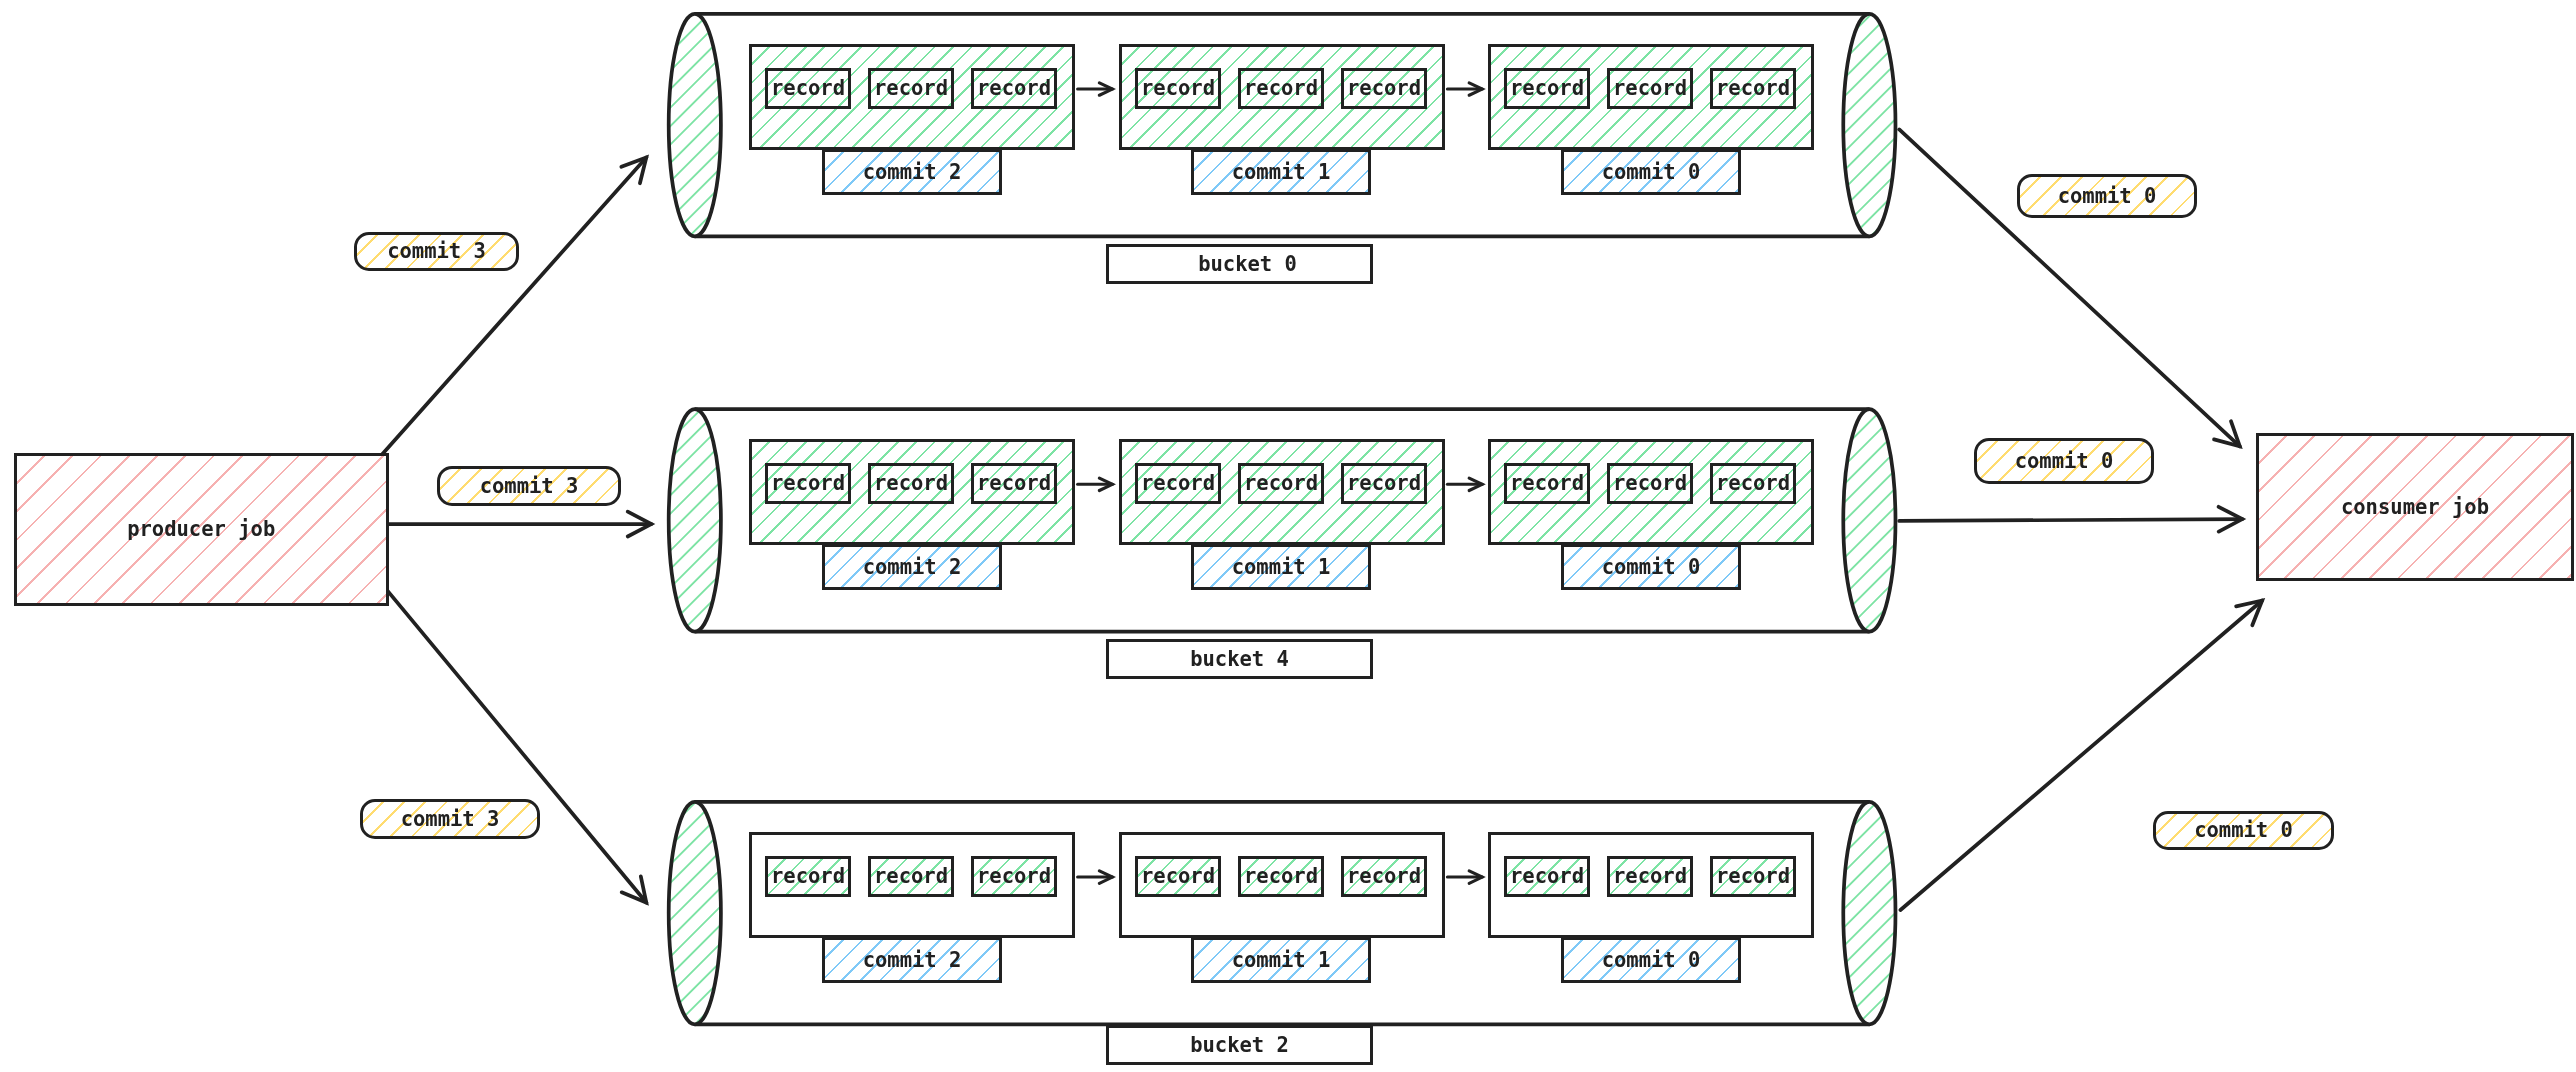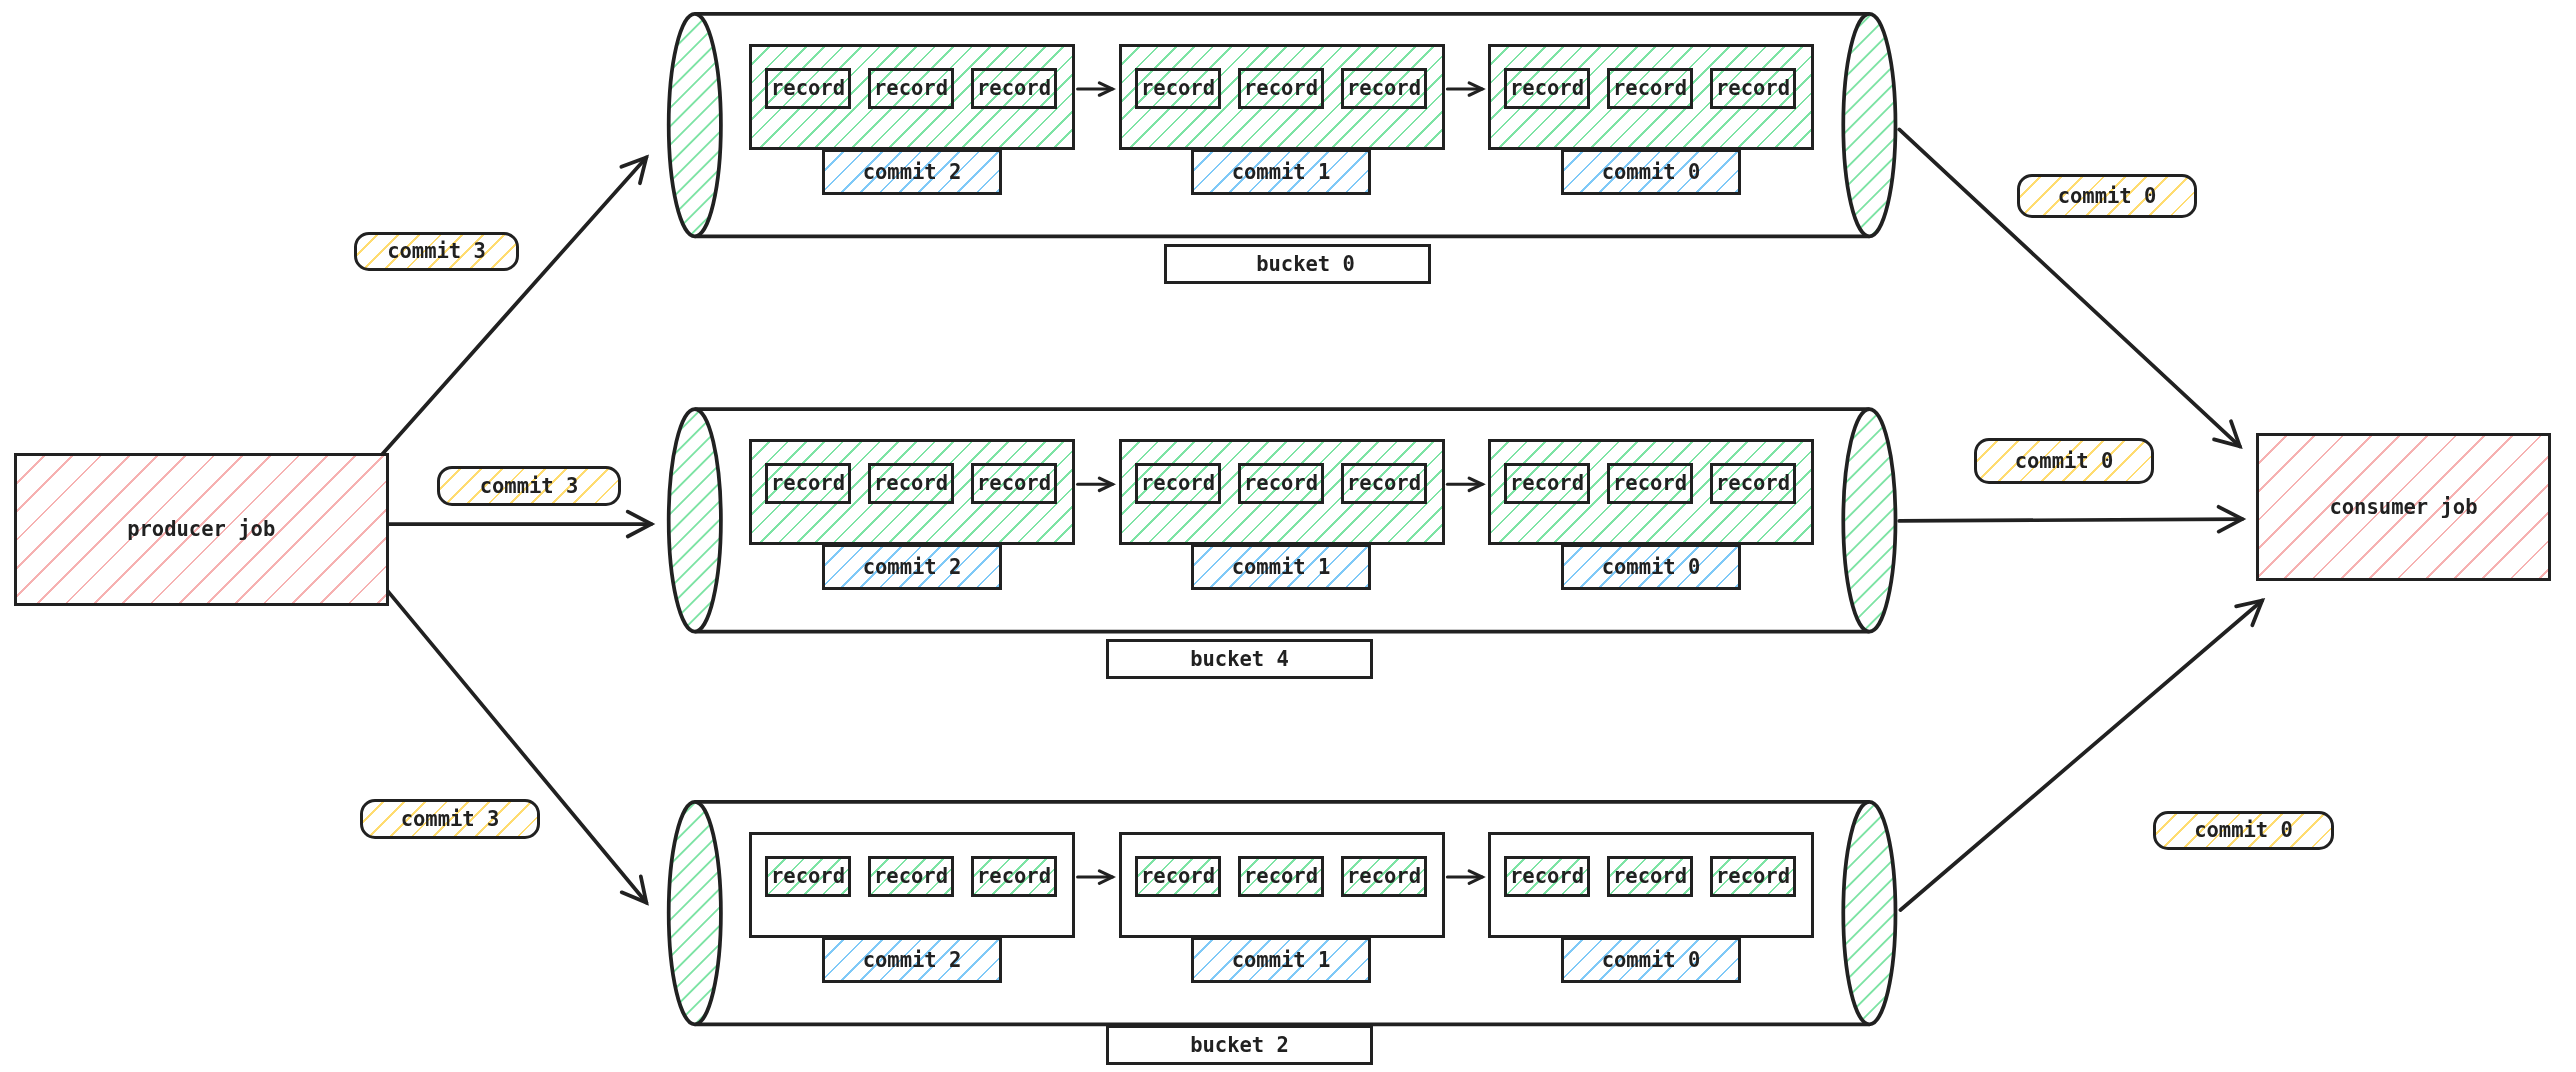--- a/index.html
+++ b/index.html
@@ -107,21 +107,21 @@
       <line x1="2133" y1="1411" x2="2153" y2="1411" marker-end="url(#ahs)"></line>
       <line x1="2329" y1="1411" x2="2385" y2="1411" marker-end="url(#ahs)"></line>
       <line x1="2562" y1="1411" x2="2582" y2="1411" marker-end="url(#ahs)"></line>
       <line x1="2728" y1="1411" x2="2748" y2="1411" marker-end="url(#ahs)"></line>
     </g>
   </svg>
 
   <div class="abs txt node" style="left:13.7px;top:453px;width:375px;height:153px;">
     <span>producer job</span>
   </div>
-  <div class="abs txt node" style="left:2256px;top:433px;width:295px;height:148px;">
+  <div class="abs txt node" style="left:2256px;top:433px;width:318px;height:148px;">
     <span>consumer job</span>
   </div>
 
   <div class="abs txt pill" style="left:354px;top:232px;width:165px;height:39px;">
     <span>commit 3</span>
     </div>
   <div class="abs txt pill" style="left:437px;top:466px;width:184px;height:40px;">
     <span>commit 3</span>
     </div>
   <div class="abs txt pill" style="left:360px;top:799px;width:180px;height:40px;">
@@ -173,21 +173,21 @@
   </div>
   <div class="abs txt commit" style="left:822px;top:149px;">
       <span>commit 2</span>
     </div>
   <div class="abs txt commit" style="left:1191px;top:149px;">
       <span>commit 1</span>
     </div>
   <div class="abs txt commit" style="left:1561px;top:149px;">
       <span>commit 0</span>
     </div>
-  <div class="abs txt blabel" style="left:1164px;top:244px;padding-left:16px;">
+  <div class="abs txt blabel" style="left:1106px;top:244px;padding-left:16px;">
       <span>bucket 0</span>
     </div>
 
   <div class="abs group" style="left:749px;top:439px;">
     <div class="abs txt record" style="left:13px;top:21px;">
         <span>record</span>
       </div>
     <div class="abs txt record" style="left:116px;top:21px;">
         <span>record</span>
       </div>

